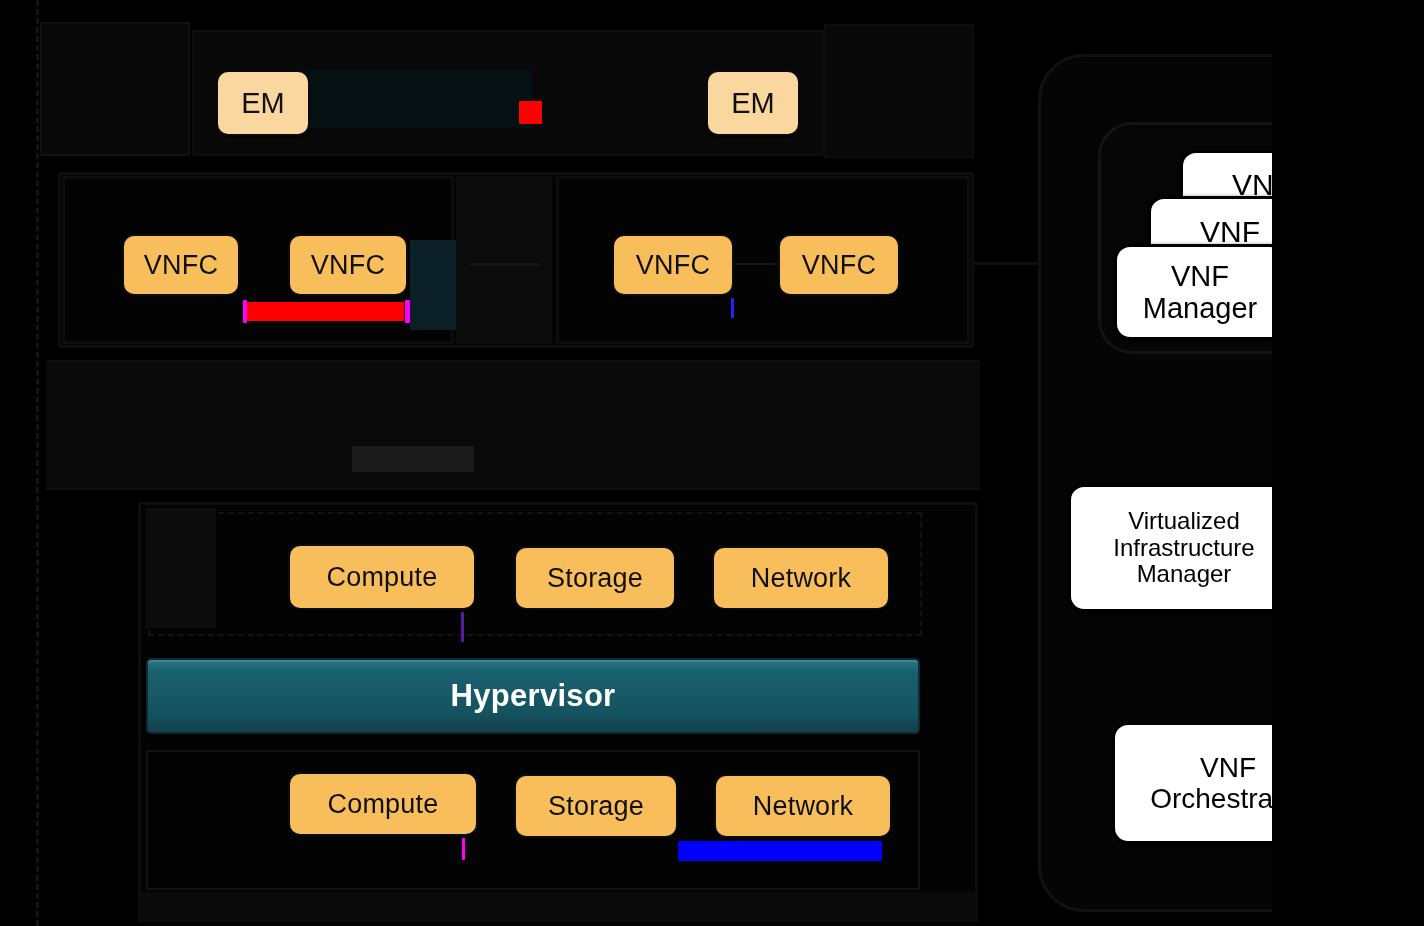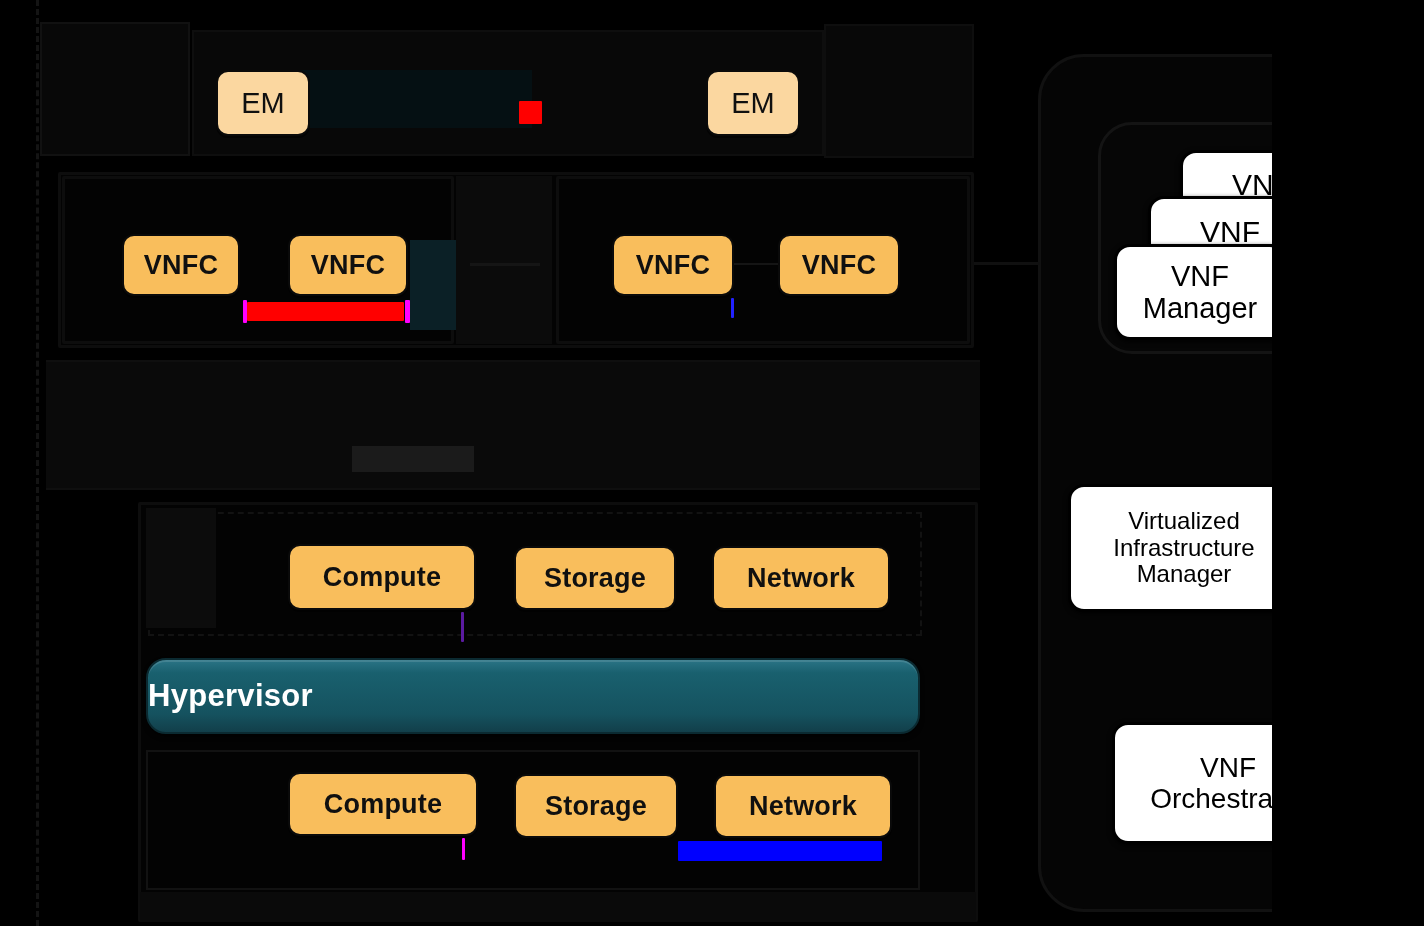--- a/index.html
+++ b/index.html
@@ -45,38 +45,37 @@
   
   .orange{
     background:#F9BE5C;
     border:2px solid #0a0a0a;
     border-radius:12px;
     display:flex;align-items:center;justify-content:center;
     color:#101010;
     font-size:27px;
     letter-spacing:.2px;
     box-shadow:0 2px 0 rgba(0,0,0,.55);
-    font-weight:bold;
   }
   .orange-light{
     background:#FBD7A0;
     border:2px solid #0a0a0a;
     border-radius:12px;
     display:flex;align-items:center;justify-content:center;
     color:#101010;
     font-size:29px;
     box-shadow:0 2px 0 rgba(0,0,0,.55);
   }
 
   
   .teal{
     background:linear-gradient(180deg,#2b7486 0%, #19606e 18%, #15525f 75%, #123f4a 100%);
     border:2px solid #0b2a31;
-    border-radius:20px;
-    display:flex;align-items:center;
+    border-radius:5px;
+    display:flex;align-items:center;justify-content:center;
     color:#ffffff;
     font-weight:bold;
     font-size:31px;
     letter-spacing:.3px;
     box-shadow:0 3px 4px rgba(0,0,0,.6), inset 0 2px 0 rgba(255,255,255,.12);
   }
 
   
   .white-card{
     background:#ffffff;

